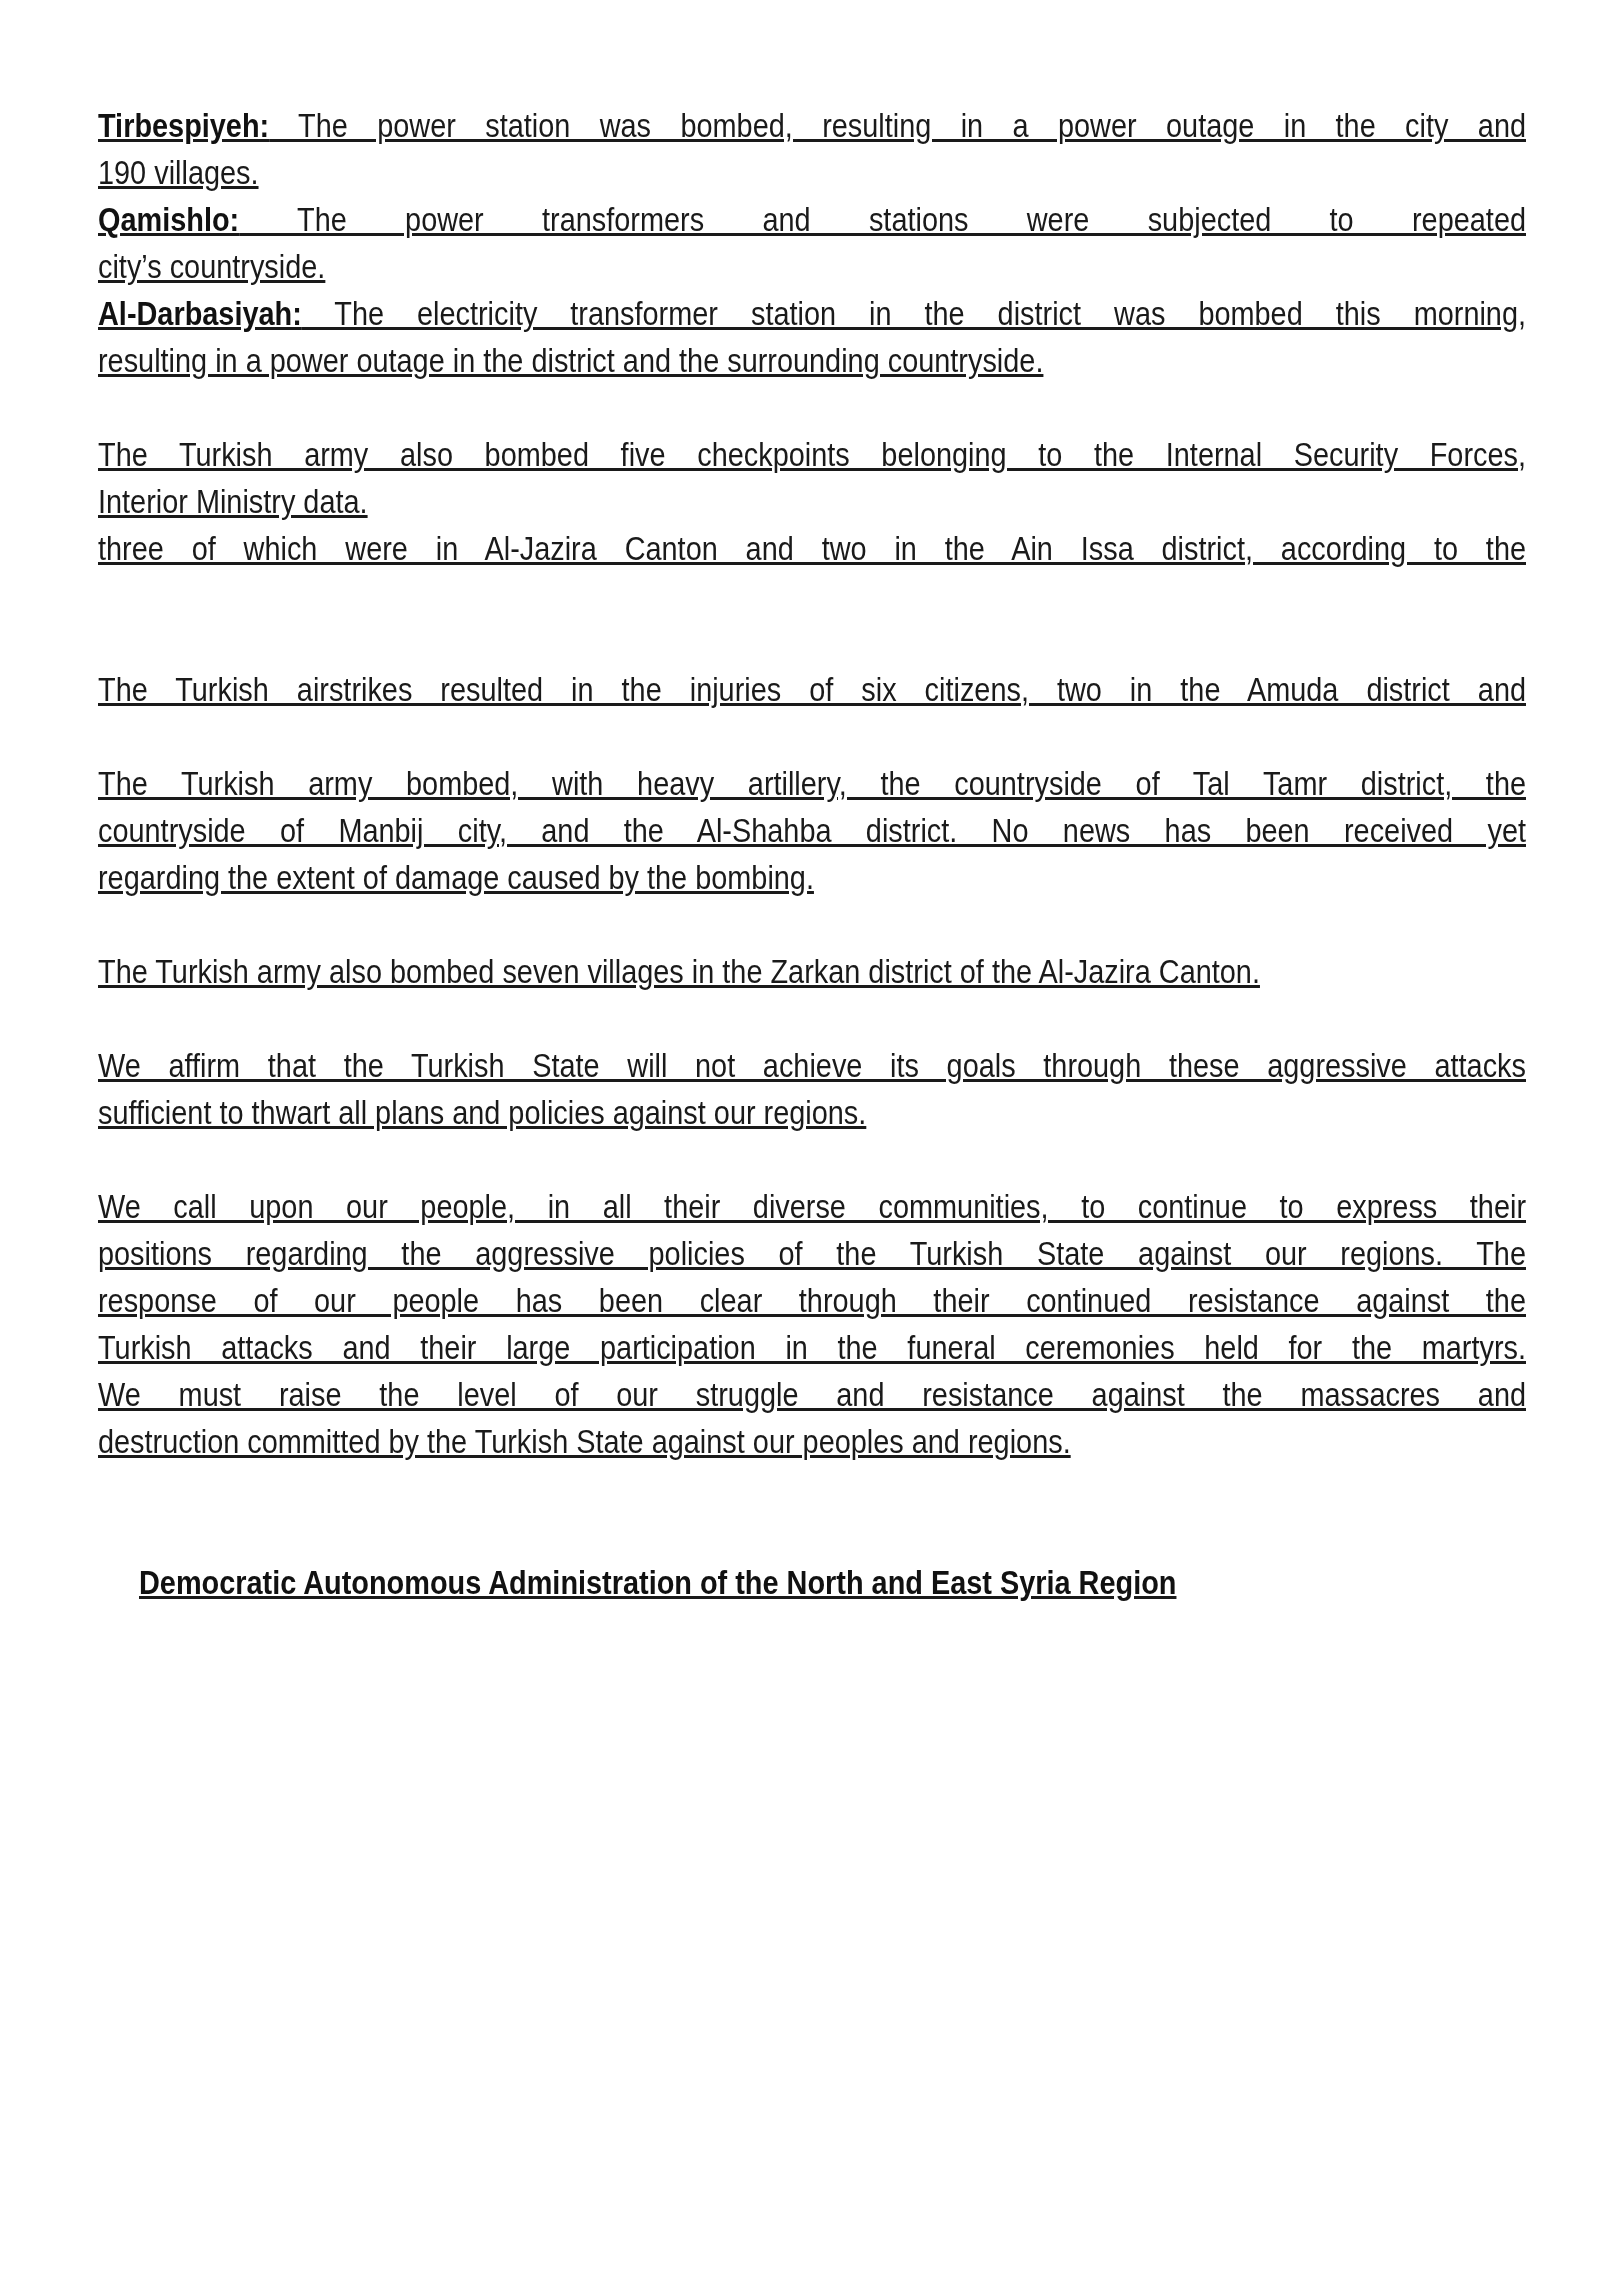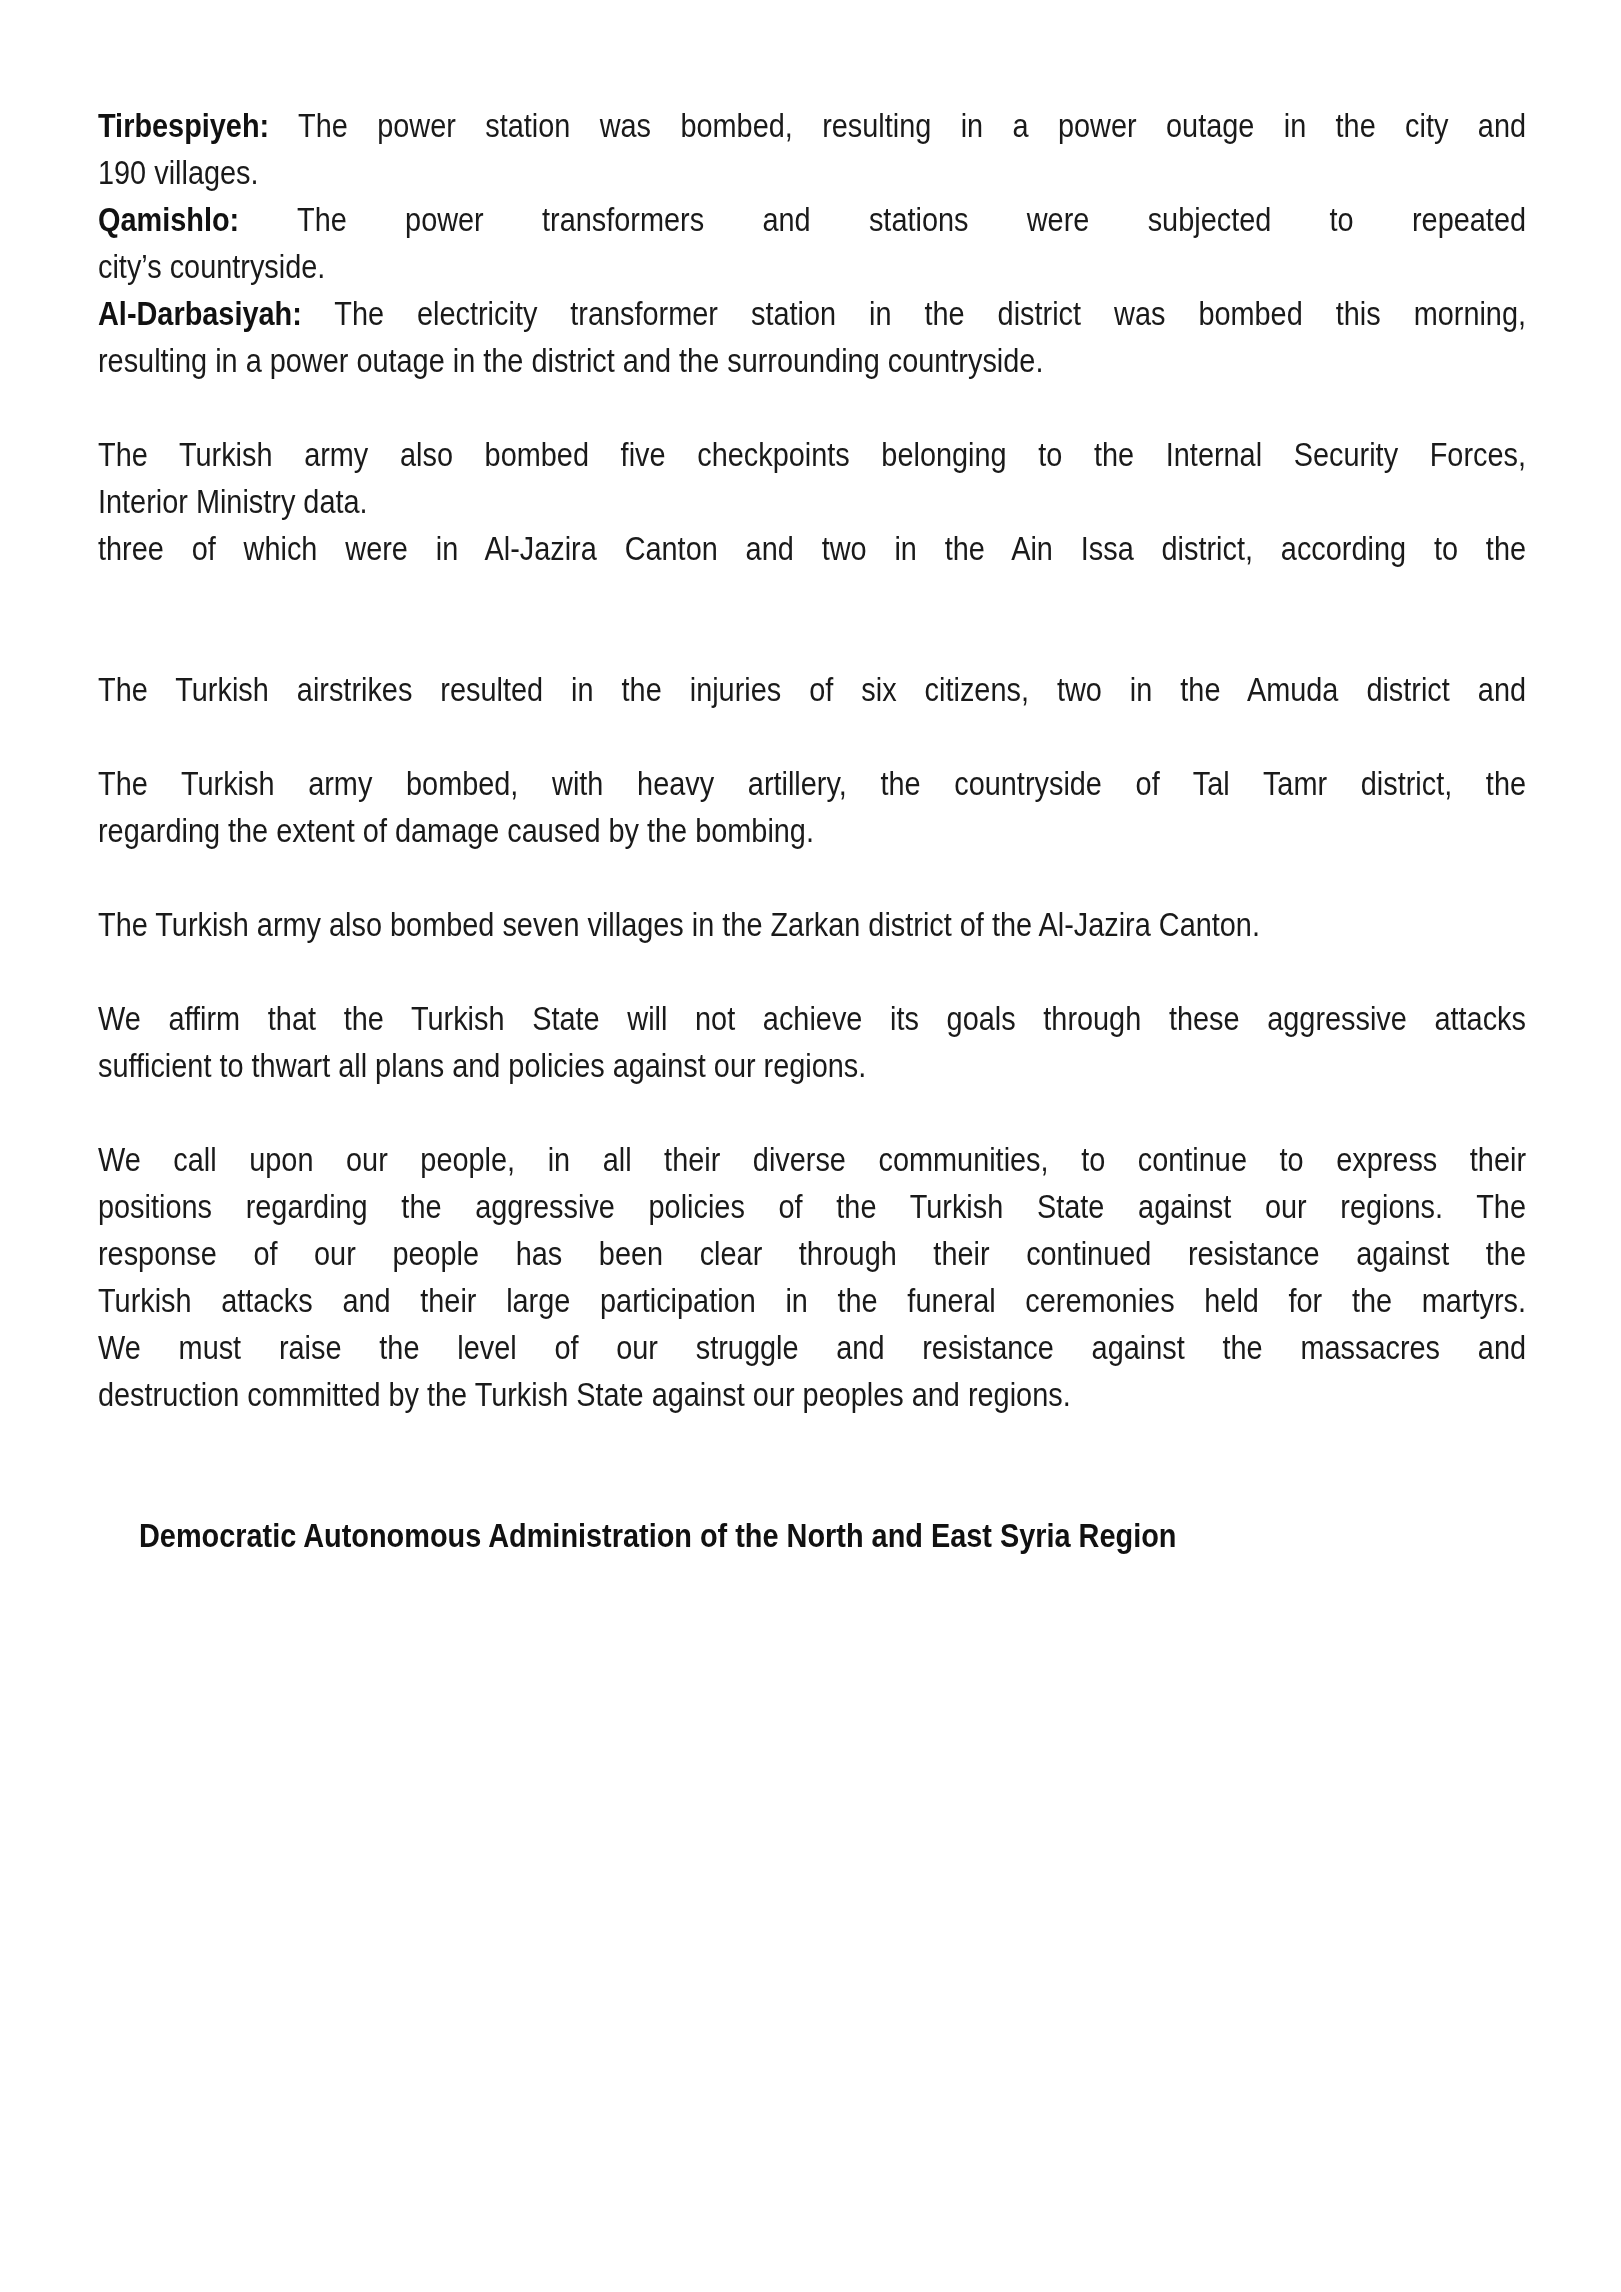--- a/index.html
+++ b/index.html
@@ -2,21 +2,21 @@
 <html><head>
 <meta charset="utf-8">
 <style>
   html, body { margin: 0; padding: 0; background: #ffffff; }
   body { width: 1621px; height: 2293px; position: relative; overflow: hidden; }
   .page {
     position: absolute; left: 0; top: 0; width: 1621px; height: 2293px; background: #ffffff;
   }
   .text-block {
     position: absolute; left: 98px; top: 102px; width: 1428px;
-    font-family: "Liberation Sans", sans-serif; color: #1a1a1a;
+    font-family: "Liberation Sans", sans-serif; color: #1a1a1a; text-decoration: underline;
   }
   .line {
     height: 47px; line-height: 47px; white-space: nowrap; position: relative;
   }
   .line .inner {
     display: block; font-size: 33px;
     transform-origin: 0 50%;
     transform: scaleX(0.875);
     width: calc(1428px / 0.875);
     white-space: normal;
@@ -71,20 +71,23 @@
       <div class="paragraph">
         <div class="line justify">
           <span class="inner"><span>The Turkish airstrikes resulted in the injuries of six citizens, two in the Amuda district and</span></span>
         </div>
       </div>
       <div class="gap"></div>
       <div class="paragraph">
         <div class="line justify">
           <span class="inner"><span>The Turkish army bombed, with heavy artillery, the countryside of Tal Tamr district, the</span></span>
         </div>
+        <div class="line justify">
+          <span class="inner"><span>countryside of Manbij city, and the Al-Shahba district. No news has been received yet</span></span>
+        </div>
         <div class="line left">
           <span class="inner"><span>regarding the extent of damage caused by the bombing.</span></span>
         </div>
       </div>
       <div class="gap"></div>
       <div class="paragraph">
         <div class="line left">
           <span class="inner"><span>The Turkish army also bombed seven villages in the Zarkan district of the Al-Jazira Canton.</span></span>
         </div>
       </div>

